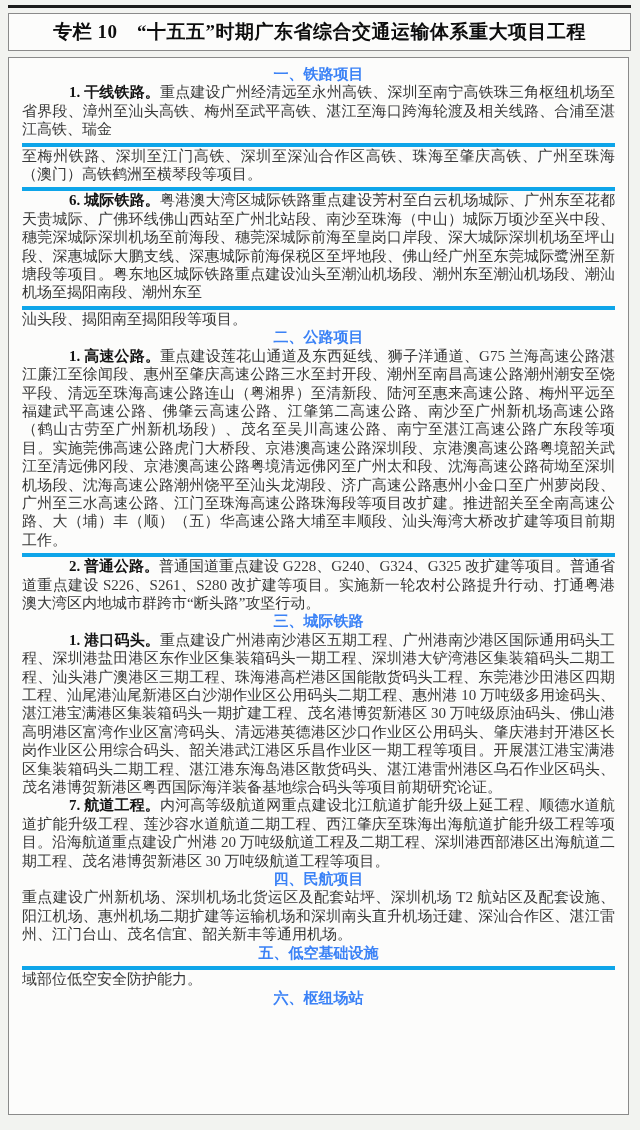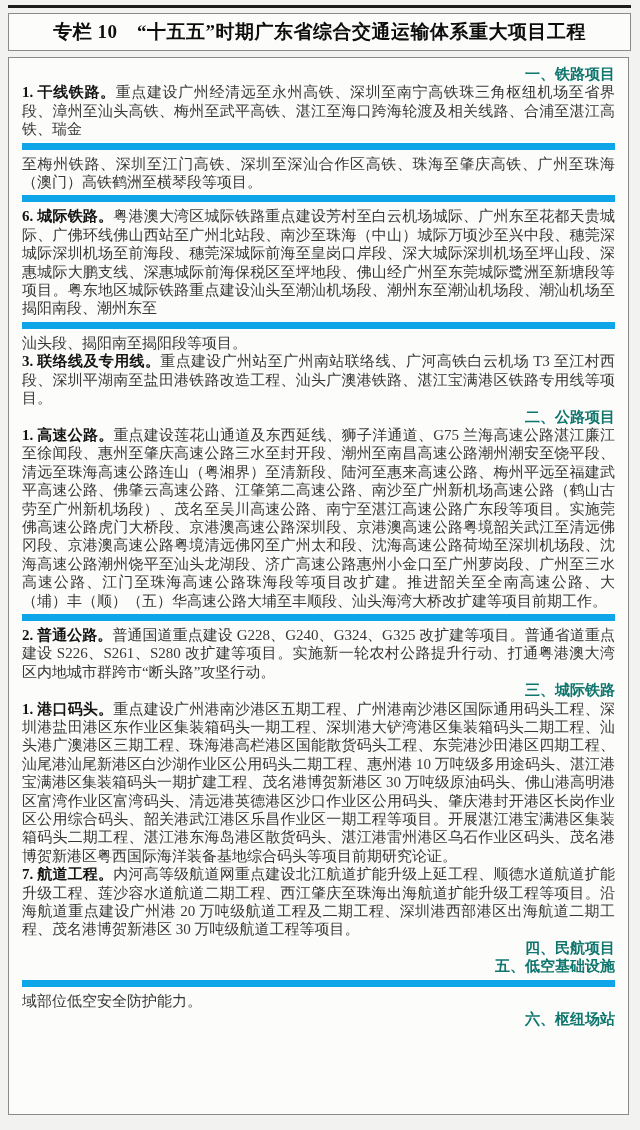--- a/index.html
+++ b/index.html
@@ -30,28 +30,28 @@
     box-sizing:border-box;
     padding:7px 13px 8px 13px;
   }
   .blk{
     margin:0;padding:0;
     font-size:15px;line-height:18.4px;
     text-align:justify;
     color:#383838;
   }
   .blk.heading{
-    font-weight:bold;color:#0f766e;text-align:right;
+    font-weight:bold;color:#3b82f6;text-align:center;
   }
   .blk .lbl{
-    font-weight:bold;color:#141414;
+    font-weight:bold;color:#141414;margin-left:47px;
   }
   .blk.sep{
-    border-top:7px solid #0ea5e9;
-    margin-top:4px;padding-top:5px;
+    border-top:4px solid #0ea5e9;
+    margin-top:4px;
   }
 </style>
 </head>
 <body>
 
 <div class="page">
   <div class="top-rule"></div>
 
   <div class="title-box">
     <h1>专栏 10　“十五五”时期广东省综合交通运输体系重大项目工程</h1>
@@ -62,36 +62,36 @@
     <p class="blk heading">一、铁路项目</p>
 
     <p class="blk item"><b class="lbl">1. 干线铁路。</b><span>重点建设广州经清远至永州高铁、深圳至南宁高铁珠三角枢纽机场至省界段、漳州至汕头高铁、梅州至武平高铁、湛江至海口跨海轮渡及相关线路、合浦至湛江高铁、瑞金</span></p>
 
     <p class="blk sep">至梅州铁路、深圳至江门高铁、深圳至深汕合作区高铁、珠海至肇庆高铁、广州至珠海（澳门）高铁鹤洲至横琴段等项目。</p>
 
     <p class="blk item sep"><b class="lbl">6. 城际铁路。</b><span>粤港澳大湾区城际铁路重点建设芳村至白云机场城际、广州东至花都天贵城际、广佛环线佛山西站至广州北站段、南沙至珠海（中山）城际万顷沙至兴中段、穗莞深城际深圳机场至前海段、穗莞深城际前海至皇岗口岸段、深大城际深圳机场至坪山段、深惠城际大鹏支线、深惠城际前海保税区至坪地段、佛山经广州至东莞城际鹭洲至新塘段等项目。粤东地区城际铁路重点建设汕头至潮汕机场段、潮州东至潮汕机场段、潮汕机场至揭阳南段、潮州东至</span></p>
 
     <p class="blk sep">汕头段、揭阳南至揭阳段等项目。</p>
 
-    <p class="blk item"><b class="lbl">3. 联络线及专用线。</b><span>重点建设广州站至广州南站联络线、广河高铁白云机场 T3 至江村西段、深圳平湖南至盐田港铁路改造工程、汕头广澳港铁路、湛江宝满港区铁路专用线等项目。</span></p>
 
     <p class="blk heading">二、公路项目</p>
 
     <p class="blk item"><b class="lbl">1. 高速公路。</b><span>重点建设莲花山通道及东西延线、狮子洋通道、G75 兰海高速公路湛江廉江至徐闻段、惠州至肇庆高速公路三水至封开段、潮州至南昌高速公路潮州潮安至饶平段、清远至珠海高速公路连山（粤湘界）至清新段、陆河至惠来高速公路、梅州平远至福建武平高速公路、佛肇云高速公路、江肇第二高速公路、南沙至广州新机场高速公路（鹤山古劳至广州新机场段）、茂名至吴川高速公路、南宁至湛江高速公路广东段等项目。实施莞佛高速公路虎门大桥段、京港澳高速公路深圳段、京港澳高速公路粤境韶关武江至清远佛冈段、京港澳高速公路粤境清远佛冈至广州太和段、沈海高速公路荷坳至深圳机场段、沈海高速公路潮州饶平至汕头龙湖段、济广高速公路惠州小金口至广州萝岗段、广州至三水高速公路、江门至珠海高速公路珠海段等项目改扩建。推进韶关至全南高速公路、大（埔）丰（顺）（五）华高速公路大埔至丰顺段、汕头海湾大桥改扩建等项目前期工作。</span></p>
 
     <p class="blk item sep"><b class="lbl">2. 普通公路。</b><span>普通国道重点建设 G228、G240、G324、G325 改扩建等项目。普通省道重点建设 S226、S261、S280 改扩建等项目。实施新一轮农村公路提升行动、打通粤港澳大湾区内地城市群跨市“断头路”攻坚行动。</span></p>
 
     <p class="blk heading">三、城际铁路</p>
 
     <p class="blk item"><b class="lbl">1. 港口码头。</b><span>重点建设广州港南沙港区五期工程、广州港南沙港区国际通用码头工程、深圳港盐田港区东作业区集装箱码头一期工程、深圳港大铲湾港区集装箱码头二期工程、汕头港广澳港区三期工程、珠海港高栏港区国能散货码头工程、东莞港沙田港区四期工程、汕尾港汕尾新港区白沙湖作业区公用码头二期工程、惠州港 10 万吨级多用途码头、湛江港宝满港区集装箱码头一期扩建工程、茂名港博贺新港区 30 万吨级原油码头、佛山港高明港区富湾作业区富湾码头、清远港英德港区沙口作业区公用码头、肇庆港封开港区长岗作业区公用综合码头、韶关港武江港区乐昌作业区一期工程等项目。开展湛江港宝满港区集装箱码头二期工程、湛江港东海岛港区散货码头、湛江港雷州港区乌石作业区码头、茂名港博贺新港区粤西国际海洋装备基地综合码头等项目前期研究论证。</span></p>
 
     <p class="blk item"><b class="lbl">7. 航道工程。</b><span>内河高等级航道网重点建设北江航道扩能升级上延工程、顺德水道航道扩能升级工程、莲沙容水道航道二期工程、西江肇庆至珠海出海航道扩能升级工程等项目。沿海航道重点建设广州港 20 万吨级航道工程及二期工程、深圳港西部港区出海航道二期工程、茂名港博贺新港区 30 万吨级航道工程等项目。</span></p>
 
     <p class="blk heading">四、民航项目</p>
 
+    <p class="blk">重点建设广州新机场、深圳机场北货运区及配套站坪、深圳机场 T2 航站区及配套设施、阳江机场、惠州机场二期扩建等运输机场和深圳南头直升机场迁建、深汕合作区、湛江雷州、江门台山、茂名信宜、韶关新丰等通用机场。</p>
 
     <p class="blk heading">五、低空基础设施</p>
 
 
     <p class="blk sep">域部位低空安全防护能力。</p>
 
     <p class="blk heading">六、枢纽场站</p>
 
   </div>
 </div>

